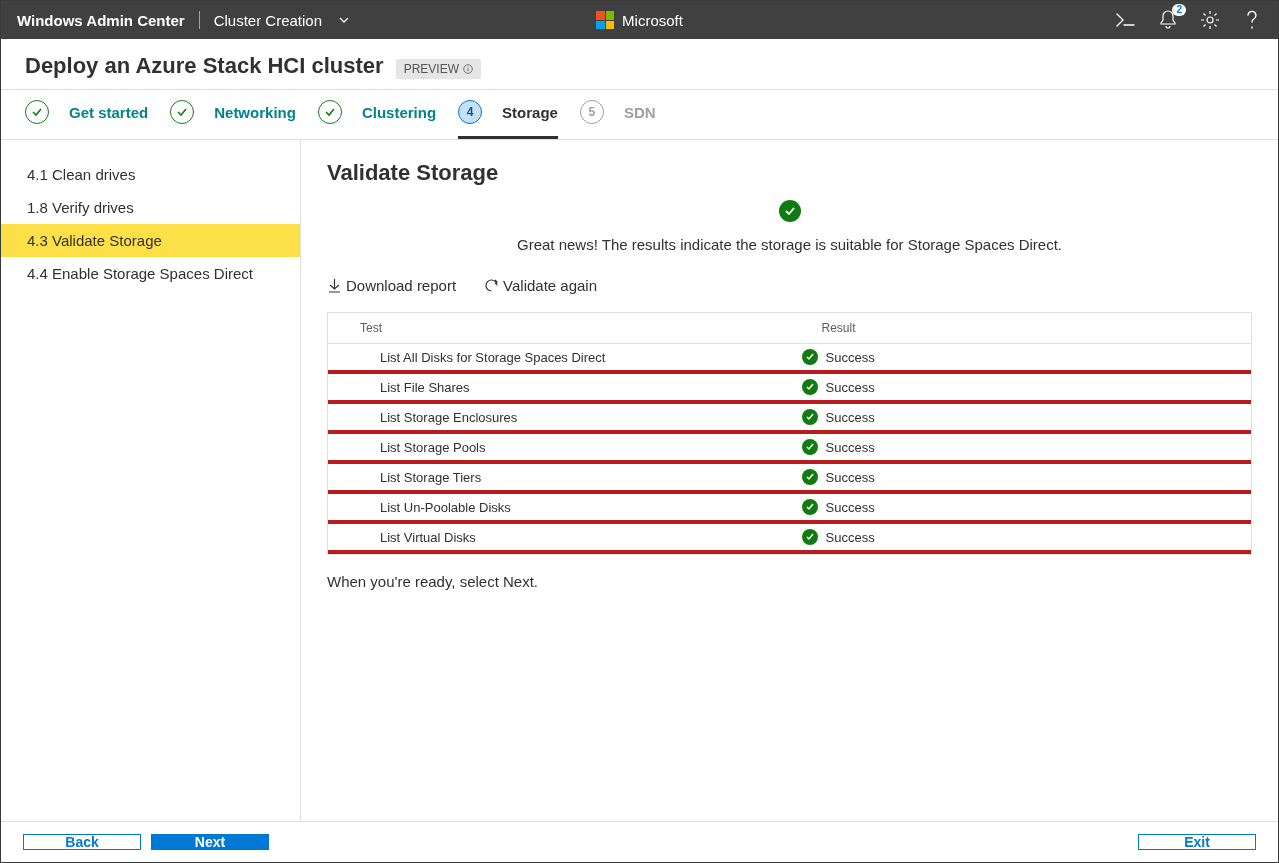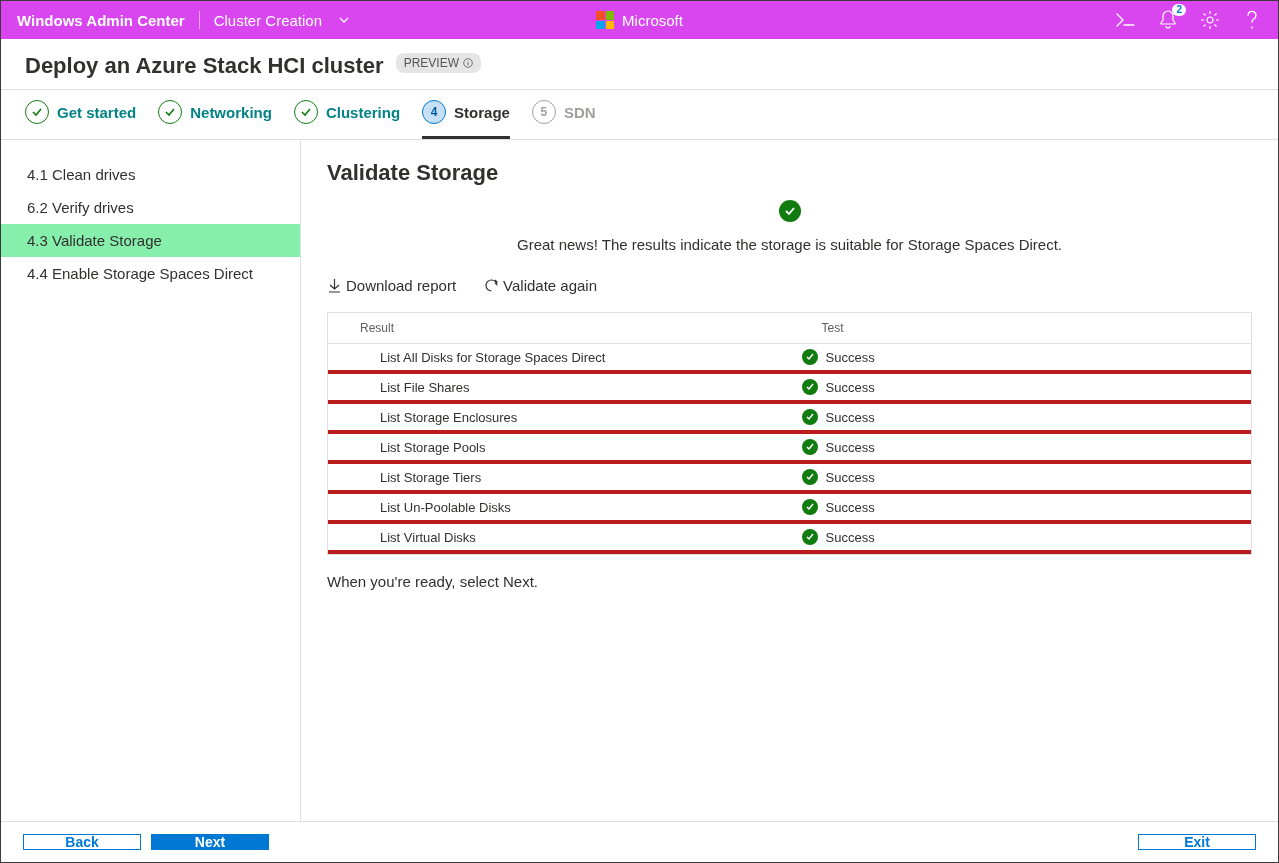--- a/index.html
+++ b/index.html
@@ -13,21 +13,21 @@
     flex-direction: column;
     width: 1279px;
     height: 863px;
     overflow: hidden;
     border: 1px solid #3a3a3a;
   }
 
   
   .topbar {
     height: 38px;
-    background: #d946ef;
+    background: #404040;
     color: #fff;
     display: flex;
     align-items: center;
     padding: 0 16px;
     flex-shrink: 0;
   }
   .topbar-left { display: flex; align-items: center; }
   .brand { font-size: 15px; font-weight: 600; }
   .divider { width: 1px; height: 18px; background: rgba(255,255,255,0.5); margin: 0 14px; }
   .context { font-size: 15px; display: flex; align-items: center; gap: 16px; cursor: pointer; }
@@ -43,37 +43,37 @@
   .ms-squares span:nth-child(3){background:#00a4ef;}
   .ms-squares span:nth-child(4){background:#ffb900;}
   .topbar-right { margin-left: auto; display: flex; align-items: center; gap: 22px; }
   .top-ic { width: 20px; height: 20px; display: inline-flex; align-items:center; justify-content:center; cursor:pointer; position: relative; }
   .badge { position:absolute; top:-6px; right:-8px; background:#fff; color:#0078d4; border-radius:8px; font-size:10px; line-height:12px; padding:0 4px; font-weight:600; }
 
   
   .titlebar {
     padding: 14px 24px 10px;
     border-bottom: 1px solid #e1dfdd;
-    display:flex; align-items:flex-start; gap:12px;
+    display:flex; align-items:flex-end; gap:12px;
     flex-shrink:0;
   }
   .page-title { font-size: 22px; font-weight:600; color:#323130; }
   .preview-tag {
-    background:#e5e5e5; color:#555; font-size:12px; padding:3px 8px; border-radius:8px;
+    background:#e5e5e5; color:#555; font-size:12px; padding:3px 8px; border-radius:2px;
     display:inline-flex; align-items:center; gap:4px;
   }
 
   
   .stepper {
     display:flex; align-items:center; padding: 10px 24px 0; gap: 22px;
     border-bottom: 1px solid #e1dfdd;
     flex-shrink:0;
   }
   .step {
-    display:flex; align-items:center; gap:8px;
+    display:flex; align-items:center; gap:20px;
     padding-bottom: 12px;
     border-bottom: 3px solid transparent;
     color:#0078d4; font-weight:600; font-size:15px;
     cursor:pointer;
   }
   .step.done { color:#038387; }
   .step.active { color:#323130; border-bottom-color:#323130; }
   .step.disabled { color:#a19f9d; cursor:default; }
   .step-circle {
     width:24px; height:24px; border-radius:50%;
@@ -86,21 +86,21 @@
   
   .bodywrap { flex:1; display:flex; min-height:0; }
   .sidenav {
     width:300px; border-right:1px solid #e1dfdd;
     padding-top:18px;
     flex-shrink:0;
   }
   .sidenav-item {
     padding:8px 18px 8px 26px; font-size:15px; cursor:pointer;
   }
-  .sidenav-item.selected { background:#86efac; }
+  .sidenav-item.selected { background:#fde047; }
 
   .main {
     flex:1; padding: 20px 26px 10px; display:flex; flex-direction:column; min-width:0;
   }
   .h2 { font-size:22px; font-weight:600; margin-bottom:14px; }
   .status-row { display:flex; align-items:center; gap:14px; margin-bottom:24px; font-size:15px;flex-direction:column; }
   .success-ic {
     width:22px; height:22px; border-radius:50%; background:#107c10; display:inline-flex;
     align-items:center; justify-content:center; flex-shrink:0;
   }
@@ -236,21 +236,21 @@
   </div>
   <div class="step disabled">
     <span class="step-circle">5</span>
     <span>SDN</span>
   </div>
 </div>
 
 <div class="bodywrap">
   <div class="sidenav">
     <div class="sidenav-item">4.1  Clean drives</div>
-    <div class="sidenav-item">6.2  Verify drives</div>
+    <div class="sidenav-item">1.8  Verify drives</div>
     <div class="sidenav-item selected">4.3  Validate Storage</div>
     <div class="sidenav-item">4.4  Enable Storage Spaces Direct</div>
   </div>
 
   <div class="main">
     <div class="h2">Validate Storage</div>
 
     <div class="status-row">
       <span class="success-ic">
         <svg width="12" height="12" viewBox="0 0 12 12">
@@ -270,22 +270,22 @@
       <span class="link-btn">
         <svg width="15" height="15" viewBox="0 0 15 15">
             <path d="M13 7.5A5.5 5.5 0 107.5 13M11 2l2 2-2 2" stroke="#323130" stroke-width="1.2" fill="none"></path>
           </svg>
         <span>Validate again</span>
       </span>
     </div>
 
     <div class="gridwrap">
       <div class="grid-head">
+        <div class="cell">Test</div>
         <div class="cell">Result</div>
-        <div class="cell">Test</div>
       </div>
       <div class="grid-body" id="grid-body">
           <div class="grid-row">
             <div class="cell test">List All Disks for Storage Spaces Direct</div>
             <div class="cell">
               <div class="result-cell">
                 <span class="pill">
                   <svg width="10" height="10" viewBox="0 0 10 10">
                     <path d="M2 5l2 2 4-5" stroke="#fff" stroke-width="1.5" fill="none"></path>
                   </svg>

